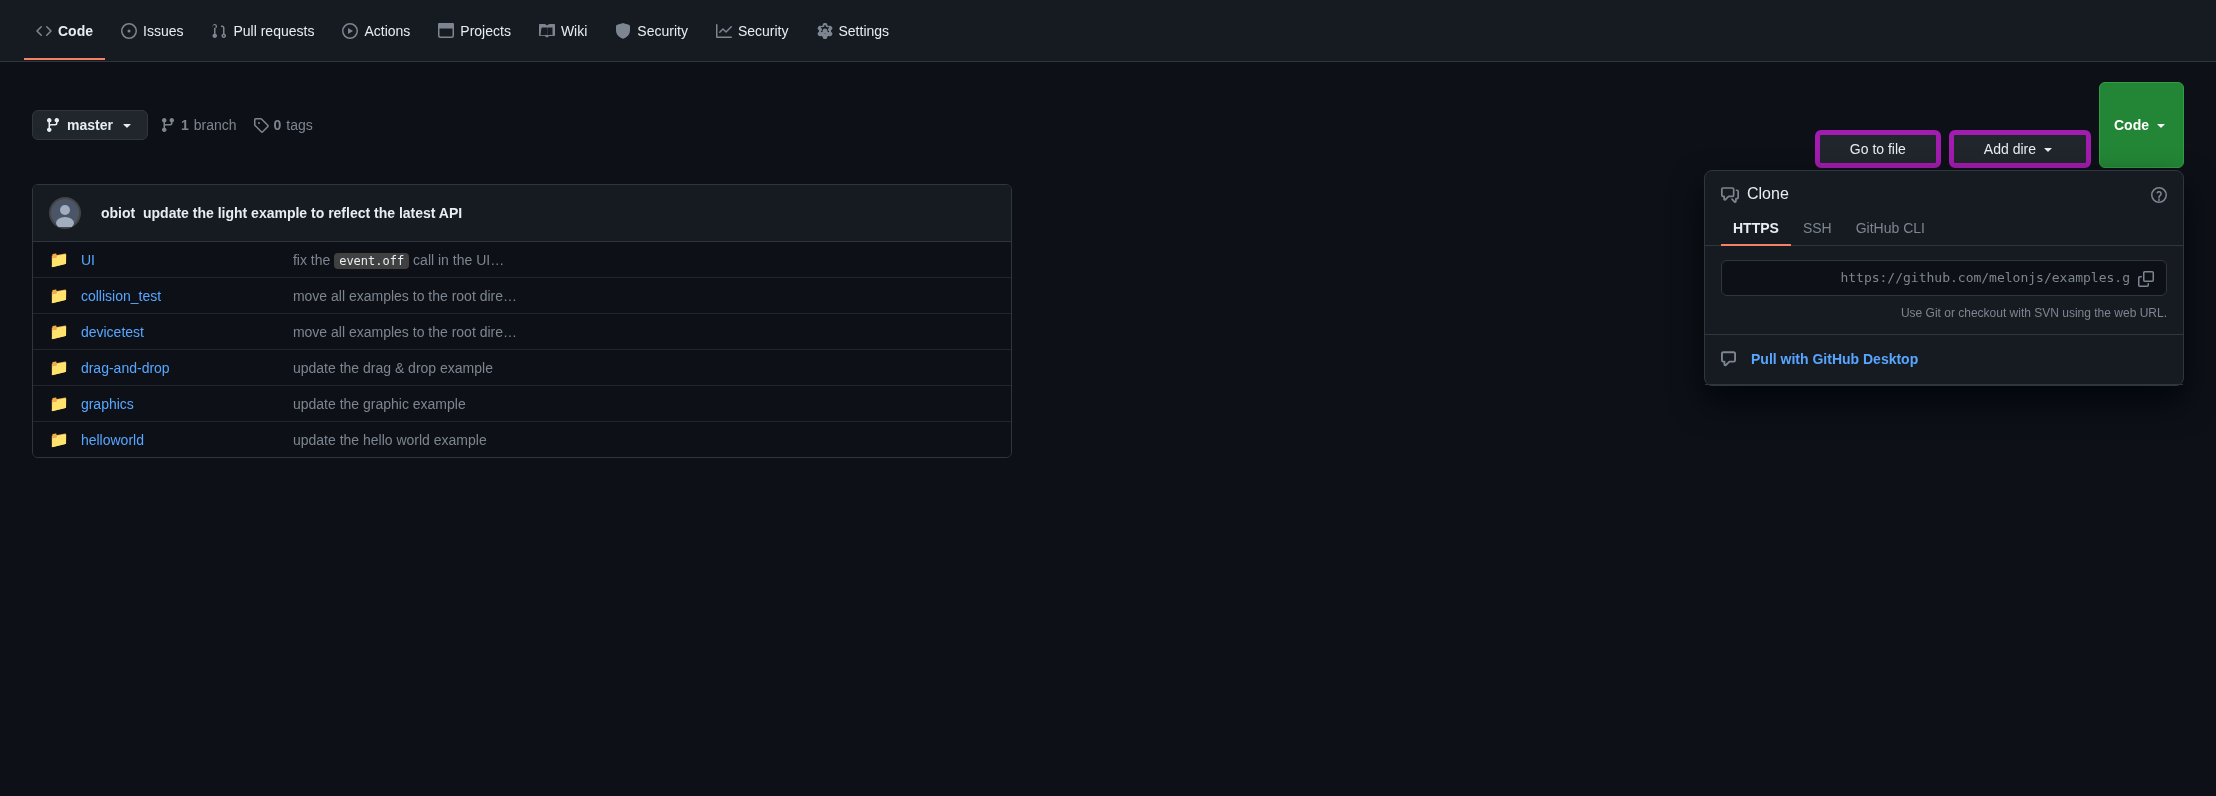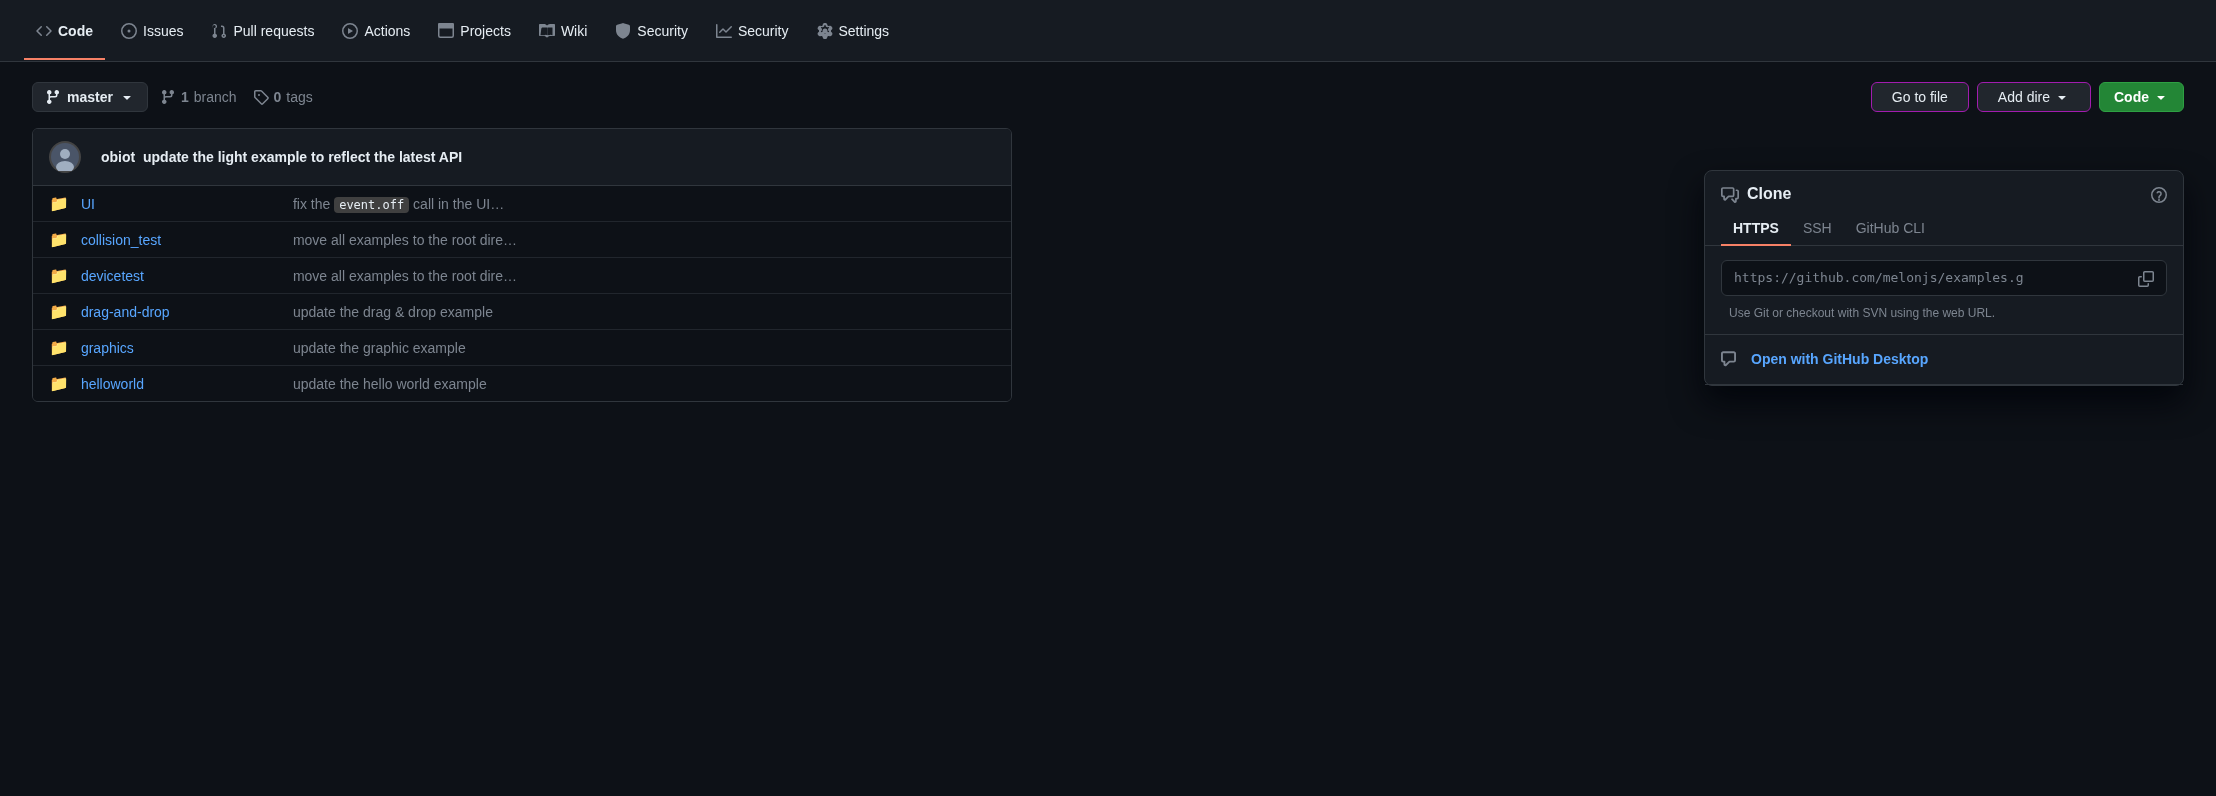--- a/index.html
+++ b/index.html
@@ -98,29 +98,30 @@
       cursor: pointer;
     }
 
     .top-actions {
       margin-left: auto;
       display: flex;
       gap: 8px;
     }
     .btn-outline {
       background: #21262d;
-      border: 1px solid #a21caf;
+      border: 5px solid #a21caf;
       border-radius: 6px;
       color: #e6edf3;
-      padding: 6px 20px;
+      padding: 6px 30px;
       cursor: pointer;
       font-size: 14px;
       display: flex;
       align-items: center;
       gap: 4px;
+      margin-top: 48px;
     }
     .btn-green {
       background: #238636;
       border: 1px solid #2ea043;
       border-radius: 6px;
       color: #fff;
       padding: 6px 14px;
       cursor: pointer;
       font-size: 14px;
       font-weight: 600;
@@ -212,21 +213,21 @@
       display: flex;
       align-items: center;
       justify-content: space-between;
       padding: 14px 16px 0 16px;
     }
     .clone-title {
       display: flex;
       align-items: center;
       gap: 8px;
       font-size: 16px;
-      font-weight: 700;
+      font-weight: 400;
       color: #e6edf3;
     }
     .help-icon {
       color: #7d8590;
       cursor: pointer;
       font-size: 16px;
     }
     .clone-tabs {
       display: flex;
       gap: 0;
@@ -243,20 +244,21 @@
       border-bottom: 2px solid transparent;
       margin-bottom: -1px;
     }
     .clone-tab.active {
       color: #e6edf3;
       border-bottom-color: #f78166;
       font-weight: 600;
     }
     .clone-body {
       padding: 14px 16px;
+      text-align: right;
     }
     .url-row {
       display: flex;
       align-items: center;
       gap: 8px;
       background: #0d1117;
       border: 1px solid #30363d;
       border-radius: 6px;
       padding: 8px 12px;
     }
@@ -521,20 +523,20 @@
     </div>
 
     <hr class="clone-divider">
 
     <div class="clone-option">
       <span class="clone-option-icon">
         <svg width="20" height="20" viewBox="0 0 16 16" fill="#7d8590">
           <path d="M1.75 1h8.5c.966 0 1.75.784 1.75 1.75v5.5A1.75 1.75 0 0 1 10.25 10H7.061l-2.574 2.574A1.458 1.458 0 0 1 2 11.543V10h-.25A1.75 1.75 0 0 1 0 8.25v-5.5C0 1.784.784 1 1.75 1zM1.5 2.75v5.5c0 .138.112.25.25.25h1a.75.75 0 0 1 .75.75v2.19l2.72-2.72a.749.749 0 0 1 .53-.22h3.5a.25.25 0 0 0 .25-.25v-5.5a.25.25 0 0 0-.25-.25h-8.5a.25.25 0 0 0-.25.25z"></path>
         </svg>
       </span>
-      <span>Open with GitHub Desktop</span>
+      <span>Pull with GitHub Desktop</span>
     </div>
 
     <hr class="clone-divider">
 
   </div>
 
 </div>
 
 </body></html>

